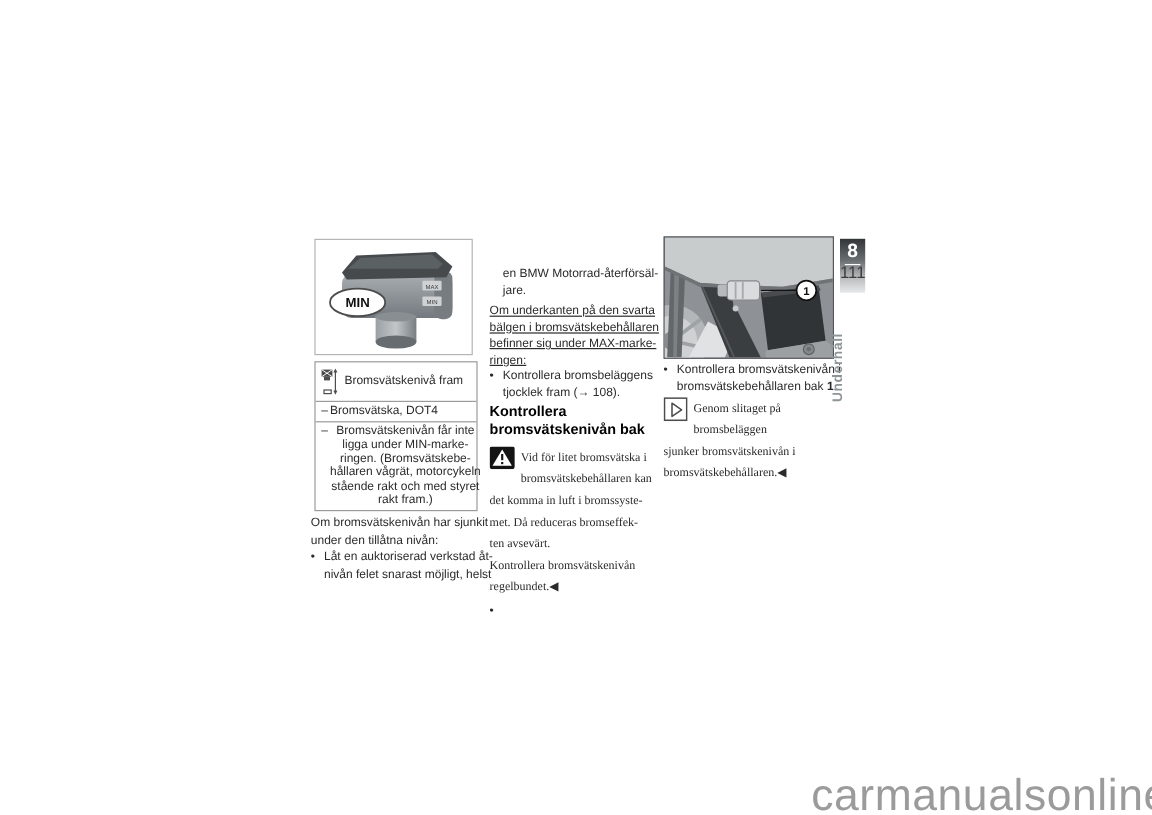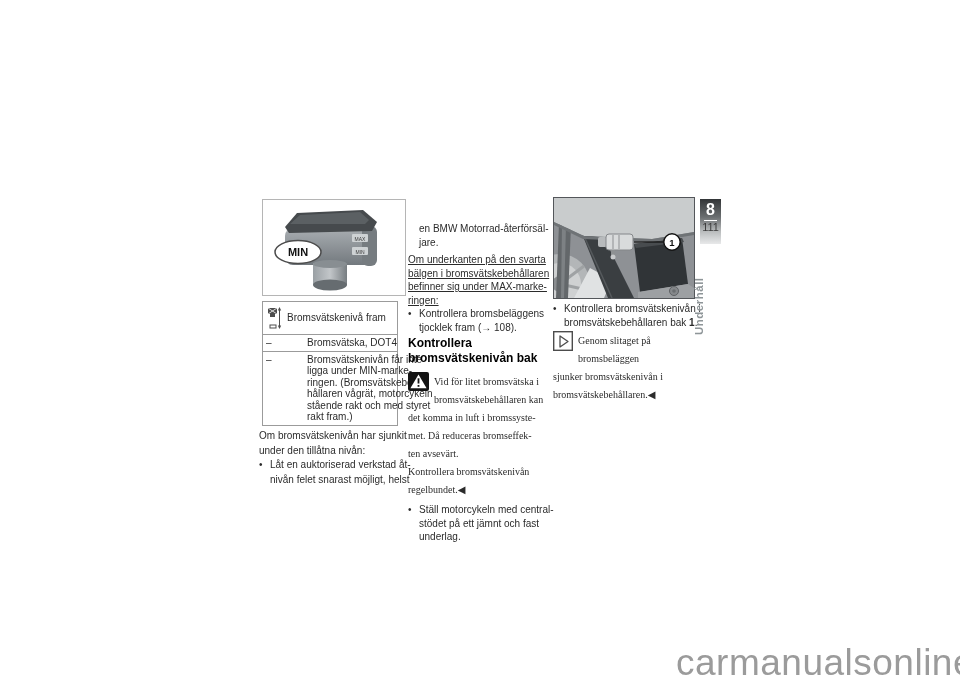--- a/index.html
+++ b/index.html
@@ -4,33 +4,33 @@
 <style>
   * { margin:0; padding:0; box-sizing:border-box; }
   html,body { width:960px; height:679px; background:#ffffff; }
   body { font-family:"Liberation Sans", sans-serif; color:#2b2b2b; }
   #page { position:relative; width:960px; height:679px; background:#fff; overflow:hidden; }
 
   .txt { white-space:pre; font-size:10px; line-height:13.5px; }
   .col1-lh .txt { line-height:14.5px; }
 
   
-  #img-box { position:absolute; left:262px; top:199px; width:144px; height:97px;
+  #img-box { position:absolute; left:262px; top:199px; width:132px; height:97px;
              border:1px solid #b5b5b5; background:#fff; }
 
   
   #spec-table { position:absolute; left:262px; top:301px; width:136px;
-                border:1px solid #9b9b9b; background:#fff; }
+                border:1px solid #9b9b9b; background:#fff;text-align:center; }
   #spec-table .thead { display:flex; align-items:center; gap:5px; padding:4px 4px;
                        min-height:31px; border-bottom:1px solid #9b9b9b; }
   #spec-table .thead .txt { font-size:10px; line-height:12px; }
   .trow { display:flex; padding:2px 3px; }
   .trow + .trow { border-top:1px solid #9b9b9b; }
   .trow .mark { width:9px; flex:none; font-size:10px; line-height:11.5px; }
-  .trow .txt { font-size:10px; line-height:11.5px;margin-left:32px; }
+  .trow .txt { font-size:10px; line-height:11.5px; }
 
   
   .col { position:absolute; }
   #col1 { left:259px; top:429px; width:185px; }
   #col2 { left:408px; top:194px; width:155px; }
   #col3 { left:553px; top:197px; width:160px; }
 
   .bullet { display:flex; }
   .bullet .mark { width:11px; flex:none; font-size:10px; line-height:13.5px; }
   .col1-lh .bullet .mark { line-height:14.5px; }
@@ -45,21 +45,21 @@
 
   
   #photo-box { width:142px; height:102px; border:1px solid #53565a; background:#8e9195; }
 
   
   #chapter-tab { position:absolute; left:700px; top:199px; width:21px; height:45px;
                  background:linear-gradient(#323537, #6a6e70 40%, #b9bcbd 72%, #e8e9ea);
                  text-align:center; }
   #chapter-tab .num { color:#ffffff; font-weight:bold; font-size:16px; line-height:19px; padding-top:1px; }
   #chapter-tab .rule { width:13px; height:1px; background:#ffffff; margin:1px auto 1px auto; }
-  #chapter-tab .pg { color:#3c3c3c; font-size:11px; line-height:11px; }
+  #chapter-tab .pg { color:#3c3c3c; font-size:14px; line-height:11px; }
 
   #chapter-title { position:absolute; left:693px; top:270px; width:24px; height:72px;
                    writing-mode:vertical-rl; transform:rotate(180deg);
                    font-weight:bold; font-size:11.5px; letter-spacing:0.5px; color:#8e9598;
                    text-align:center; }
 
   #watermark { position:absolute; left:676px; top:642px; font-size:37px;
                color:#9b9b9b; letter-spacing:0.5px; }
 
   svg text { font-family:"Liberation Sans", sans-serif; }
@@ -168,23 +168,20 @@
       <span class="txt">Vid för litet bromsvätska i
 bromsvätskebehållaren kan
 det komma in luft i bromssyste-
 met. Då reduceras bromseffek-
 ten avsevärt.
 Kontrollera bromsvätskenivån
 regelbundet.◀</span>
     </div>
     <div class="bullet gap6">
       <span class="mark">•</span>
-      <div class="txt">Ställ motorcykeln med central-
-stödet på ett jämnt och fast
-underlag.</div>
     </div>
   </div>
 
   <div id="col3" class="col">
     <div id="photo-box">
       <svg width="140" height="100" viewBox="0 0 140 100">
         <rect x="0" y="0" width="140" height="100" fill="#8e9195"></rect>
 
         <circle cx="6" cy="86" r="30" fill="#b3b6b8"></circle>
         <circle cx="6" cy="86" r="21" fill="#cfd1d2"></circle>

